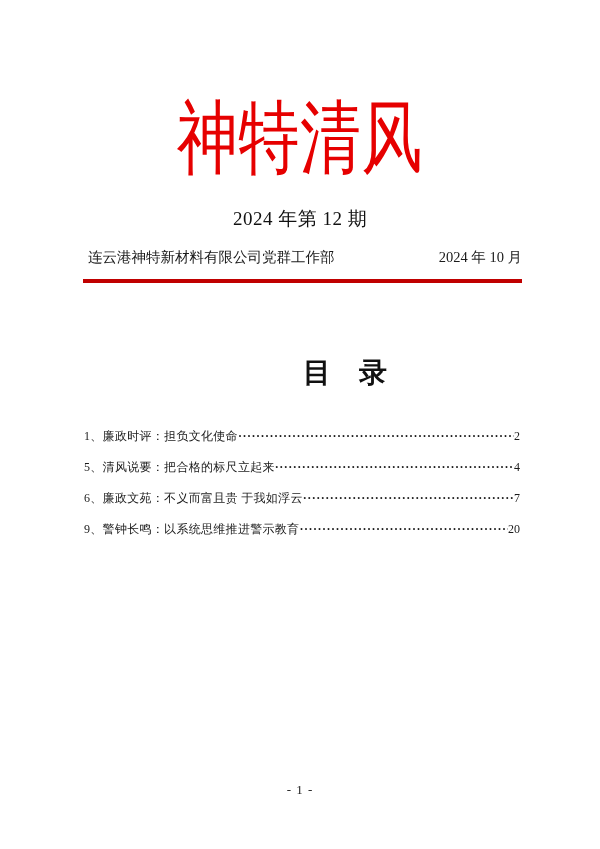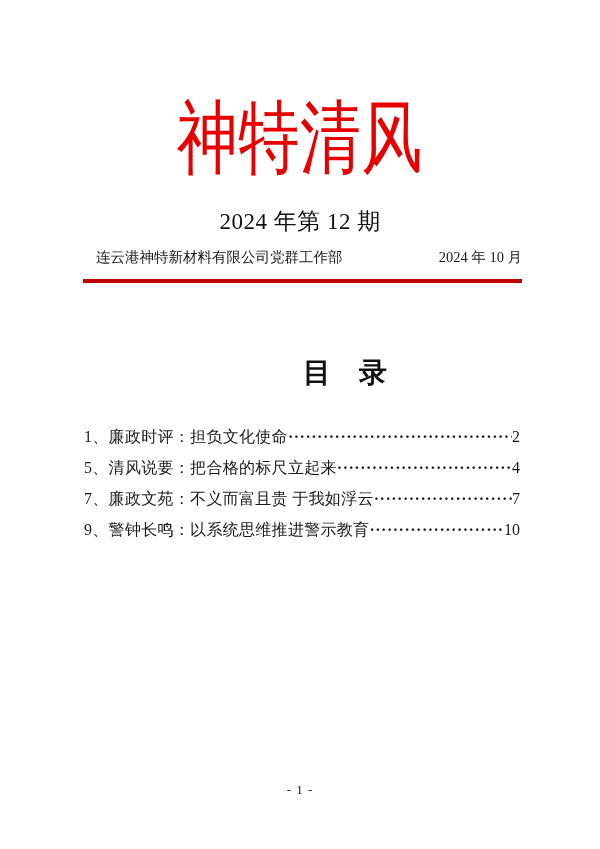--- a/index.html
+++ b/index.html
@@ -28,27 +28,27 @@
     color: #e60000;
     white-space: nowrap;
     transform: scaleX(0.76);
     transform-origin: center;
     letter-spacing: 1px;
   }
   .issue-line {
     position: absolute;
     top: 206px; left: 0; width: 600px;
     text-align: center;
-    font-size: 23px;
+    font-size: 19px;
     color: #111111;
     letter-spacing: 0.5px;
   }
   .pub-row {
     position: absolute;
-    top: 248px; left: 96px; right: 78px;
+    top: 248px; left: 88px; right: 78px;
     display: flex;
     justify-content: space-between;
     align-items: baseline;
     font-size: 14.5px;
     color: #1a1a1a;
   }
   .rule {
     position: absolute;
     top: 279px; left: 83px; right: 78px;
     height: 2px;
@@ -66,21 +66,21 @@
   }
   .toc-list {
     position: absolute;
     top: 421px; left: 84px; right: 80px;
   }
   .toc-item {
     display: flex;
     align-items: flex-start;
     height: 31px;
     line-height: 31px;
-    font-size: 16px;
+    font-size: 12px;
     color: #1a1a1a;
     cursor: pointer;
   }
   .toc-label {
     flex: 0 0 auto;
     white-space: nowrap;
     letter-spacing: 0.3px;
   }
   .toc-dots {
     flex: 1 1 auto;
@@ -131,28 +131,28 @@
       <span class="toc-page">2</span>
     </div>
 
     <div class="toc-item">
       <span class="toc-label">5、清风说要：把合格的标尺立起来</span>
       <span class="toc-dots">····································································································</span>
       <span class="toc-page">4</span>
     </div>
 
     <div class="toc-item">
-      <span class="toc-label">7、廉政文苑：不义而富且贵 于我如浮云</span>
+      <span class="toc-label">6、廉政文苑：不义而富且贵 于我如浮云</span>
       <span class="toc-dots">····································································································</span>
       <span class="toc-page">7</span>
     </div>
 
     <div class="toc-item">
       <span class="toc-label">9、警钟长鸣：以系统思维推进警示教育</span>
       <span class="toc-dots">····································································································</span>
-      <span class="toc-page">10</span>
+      <span class="toc-page">20</span>
     </div>
 
   </div>
 
   <div class="footer">- 1 -</div>
 
 </div>
 
 </body></html>

